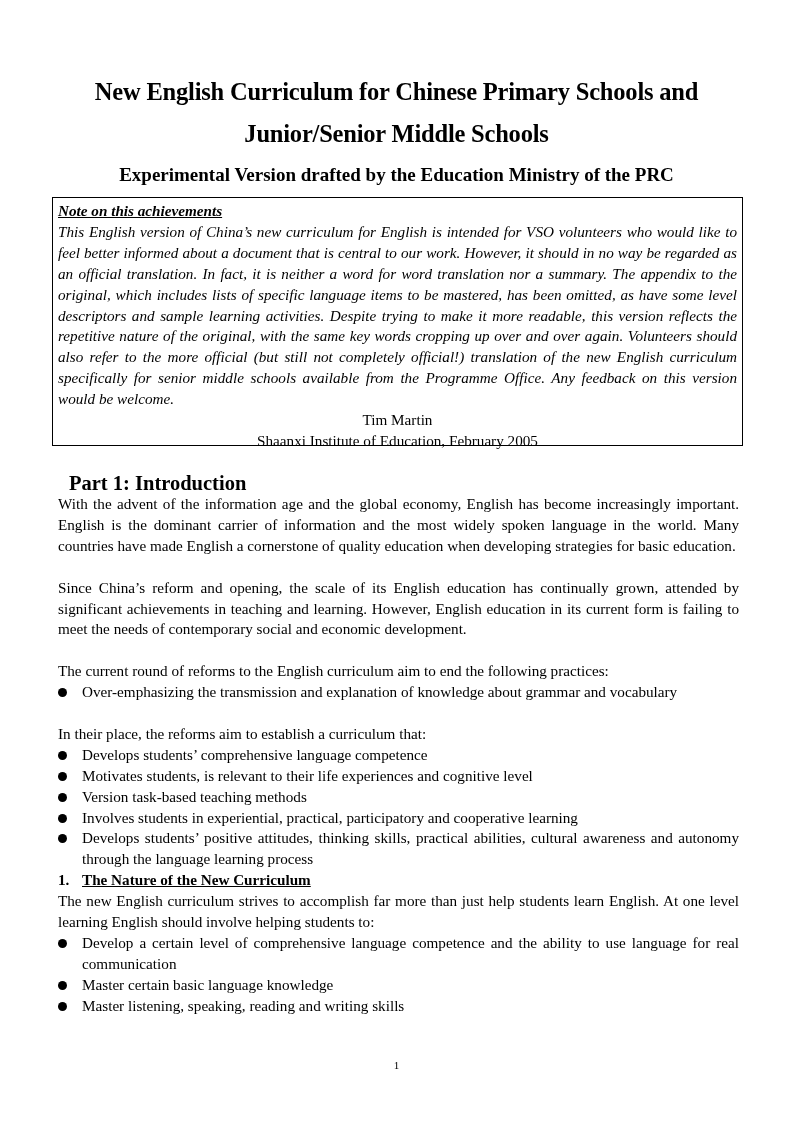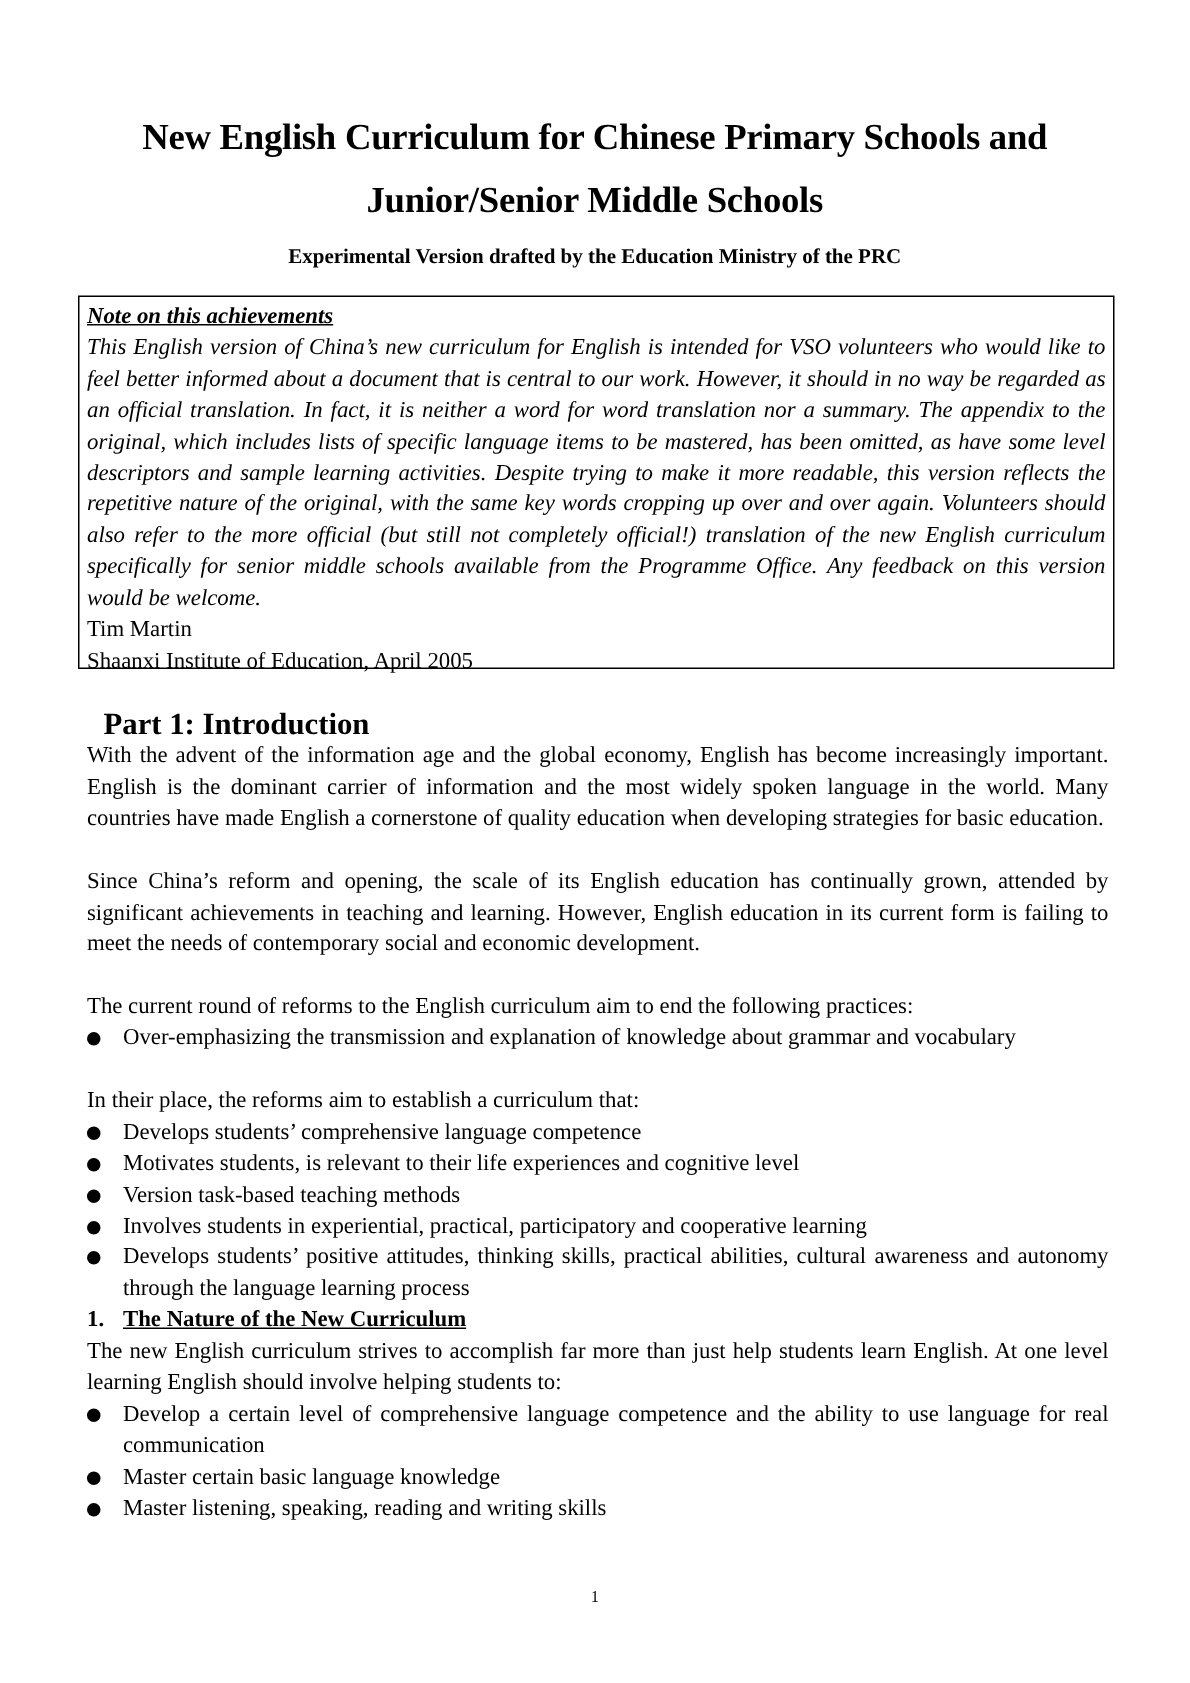--- a/index.html
+++ b/index.html
@@ -10,30 +10,30 @@
     .page { position: absolute; left: 0; top: 16px; width: 793px; height: 1122px; }
     .title {
       position: absolute; left: 40px; width: 713px; text-align: center;
       font-weight: bold; font-size: 24.5px; letter-spacing: -0.2px;
       margin: 0;
     }
     .t1 { top: 62px; }
     .t2 { top: 104px; }
     .subtitle {
       position: absolute; left: 40px; width: 713px; top: 148px; text-align: center;
-      font-weight: bold; font-size: 14px; margin: 0;
+      font-weight: bold; font-size: 19px; margin: 0;
     }
     .note-box {
       position: absolute; left: 52px; top: 181px; width: 679px; height: 244px;
       border: 1.6px solid #000; padding: 3px 5px 0 5px;
       font-size: 15.2px; line-height: 20.9px;
     }
     .note-heading { font-style: italic; font-weight: bold; text-decoration: underline; display: block; }
     .note-body { font-style: italic; text-align: justify; display: block; }
-    .note-sig { display: block; }
+    .note-sig { display: block; text-align: center; }
     .h2 {
       position: absolute; left: 58px; top: 445px; margin: 11px;
       font-size: 20.5px; font-weight: bold;
     }
     .content {
       position: absolute; left: 58px; top: 478px; width: 681px;
       font-size: 15.2px; line-height: 20.9px;
     }
     .para { margin: 0; text-align: justify; }
     .gap { height: 20.9px; }
@@ -56,21 +56,21 @@
 
 <div class="page">
   <h1 class="title t1">New English Curriculum for Chinese Primary Schools and</h1>
   <h1 class="title t2">Junior/Senior Middle Schools</h1>
   <h2 class="subtitle">Experimental Version drafted by the Education Ministry of the PRC</h2>
 
   <div class="note-box">
     <span class="note-heading">Note on this achievements</span>
     <span class="note-body">This English version of China’s new curriculum for English is intended for VSO volunteers who would like to feel better informed about a document that is central to our work. However, it should in no way be regarded as an official translation. In fact, it is neither a word for word translation nor a summary. The appendix to the original, which includes lists of specific language items to be mastered, has been omitted, as have some level descriptors and sample learning activities. Despite trying to make it more readable, this version reflects the repetitive nature of the original, with the same key words cropping up over and over again. Volunteers should also refer to the more official (but still not completely official!) translation of the new English curriculum specifically for senior middle schools available from the Programme Office. Any feedback on this version would be welcome.</span>
     <span class="note-sig">Tim Martin</span>
-    <span class="note-sig">Shaanxi Institute of Education, April 2005</span>
+    <span class="note-sig">Shaanxi Institute of Education, February 2005</span>
   </div>
 
   <h2 class="h2">Part 1: Introduction</h2>
 
   <div class="content">
     <p class="para">With the advent of the information age and the global economy, English has become increasingly important. English is the dominant carrier of information and the most widely spoken language in the world. Many countries have made English a cornerstone of quality education when developing strategies for basic education.</p>
     <div class="gap"></div>
     <p class="para">Since China’s reform and opening, the scale of its English education has continually grown, attended by significant achievements in teaching and learning. However, English education in its current form is failing to meet the needs of contemporary social and economic development.</p>
     <div class="gap"></div>
     <p class="para">The current round of reforms to the English curriculum aim to end the following practices:</p>

